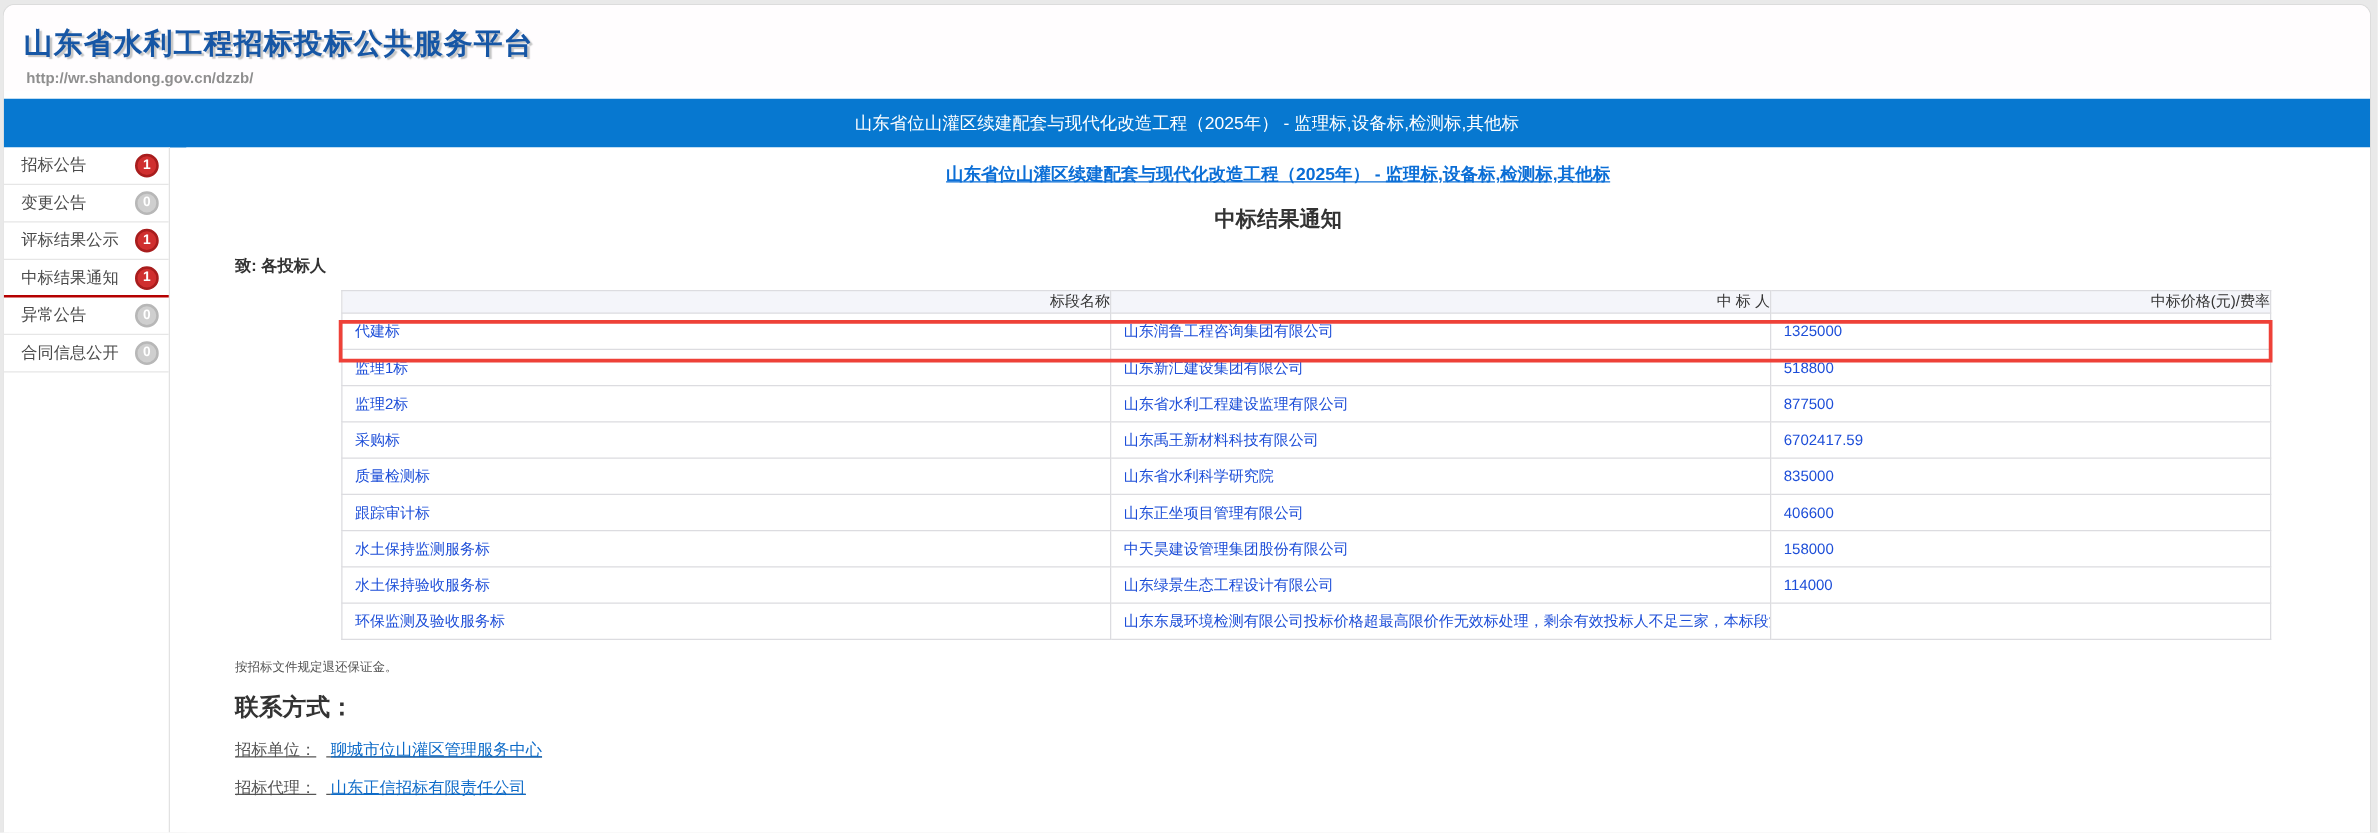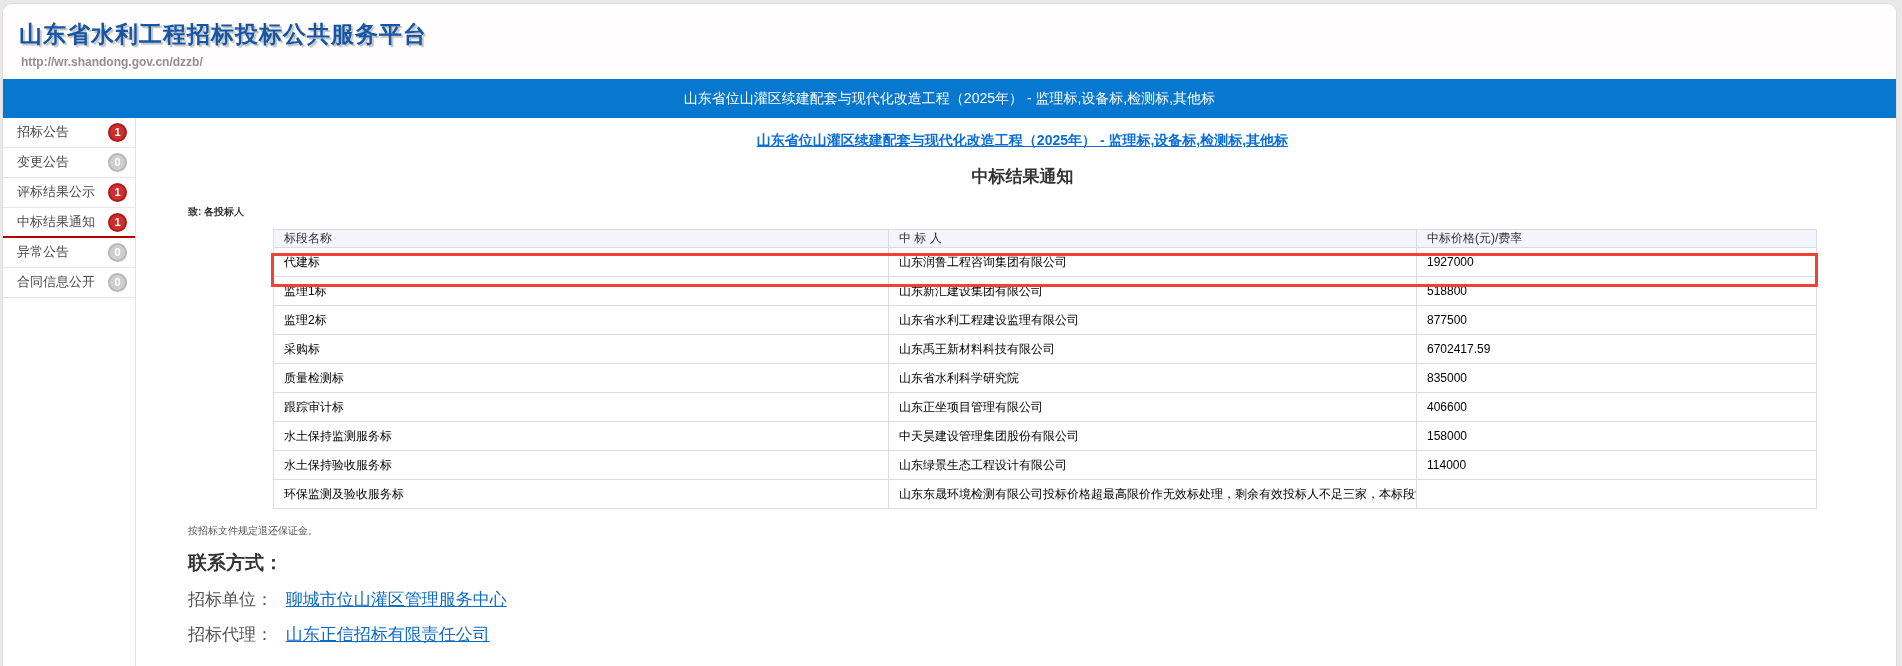--- a/index.html
+++ b/index.html
@@ -33,36 +33,36 @@
 
   .active-arrow { position:absolute; left:157px; top:127px; width:0; height:0;
                   border-top:11px solid transparent; border-bottom:11px solid transparent;
                   border-right:14px solid #bf4a3e; }
 
   
   .content { position:absolute; top:114px; left:146px; right:0; bottom:0; background:#fff; }
   .project-link-row { text-align:center; margin-top:13px; }
   .project-link { font-size:14px; font-weight:bold; color:#0b6ed6; text-decoration:underline; cursor:pointer; }
   .notice-title { text-align:center; margin-top:15px; font-size:17px; font-weight:bold; color:#333; }
-  .salutation { margin:17px 0 0 39px; font-size:10px; font-weight:bold; color:#333; }
+  .salutation { margin:17px 0 0 39px; font-size:13px; font-weight:bold; color:#333; }
   .intro { margin:11px 0 0 47px; font-size:13px; color:#555; }
 
   .table-wrap { position:relative; margin:10px 0 0 124px; width:1543px; }
   table { border-collapse:collapse; table-layout:fixed; width:1543px; }
   col.c1 { width:615px; } col.c2 { width:528px; } col.c3 { width:400px; }
-  th { background:#f4f5fa; font-weight:normal; font-size:12px; color:#333; text-align:left;
+  th { background:#f4f5fa; font-weight:normal; font-size:12px; color:#333; text-align:right;
        height:14px; padding-left:10px; border:1px solid #dcdce0; white-space:nowrap; overflow:hidden; }
-  td { font-size:12px; color:#000000; height:29px; padding-left:10px;
+  td { font-size:12px; color:#1d4ed8; height:29px; padding-left:10px;
        border:1px solid #dcdce0; white-space:nowrap; overflow:hidden; }
   .row-highlight { position:absolute; left:-2px; right:-2px; top:24px; height:34px;
                    border:3px solid #ee4138; pointer-events:none; }
 
   .deposit-note { margin:15px 0 0 39px; font-size:10px; color:#555; }
   .contact-heading { margin:12px 0 0 39px; font-size:19px; font-weight:bold; color:#333; }
-  .contact-line { margin:12px 0 0 39px; font-size:17px; color:#555; }
+  .contact-line { margin:12px 0 0 39px; font-size:13px; color:#555;text-decoration:underline; }
   .contact-line .lbl { margin-right:8px; white-space:pre; }
   .contact-link { color:#0d6bc8; text-decoration:underline; cursor:pointer; }
 </style>
 </head>
 <body>
 
 <div class="page">
   <div class="card">
 
     <div class="site-header">
@@ -121,21 +121,21 @@
             <tr>
               <th>标段名称</th>
               <th>中 标 人</th>
               <th>中标价格(元)/费率</th>
             </tr>
           </thead>
           <tbody>
             <tr>
               <td>代建标</td>
               <td>山东润鲁工程咨询集团有限公司</td>
-              <td>1927000</td>
+              <td>1325000</td>
             </tr>
             <tr>
               <td>监理1标</td>
               <td>山东新汇建设集团有限公司</td>
               <td>518800</td>
             </tr>
             <tr>
               <td>监理2标</td>
               <td>山东省水利工程建设监理有限公司</td>
               <td>877500</td>

